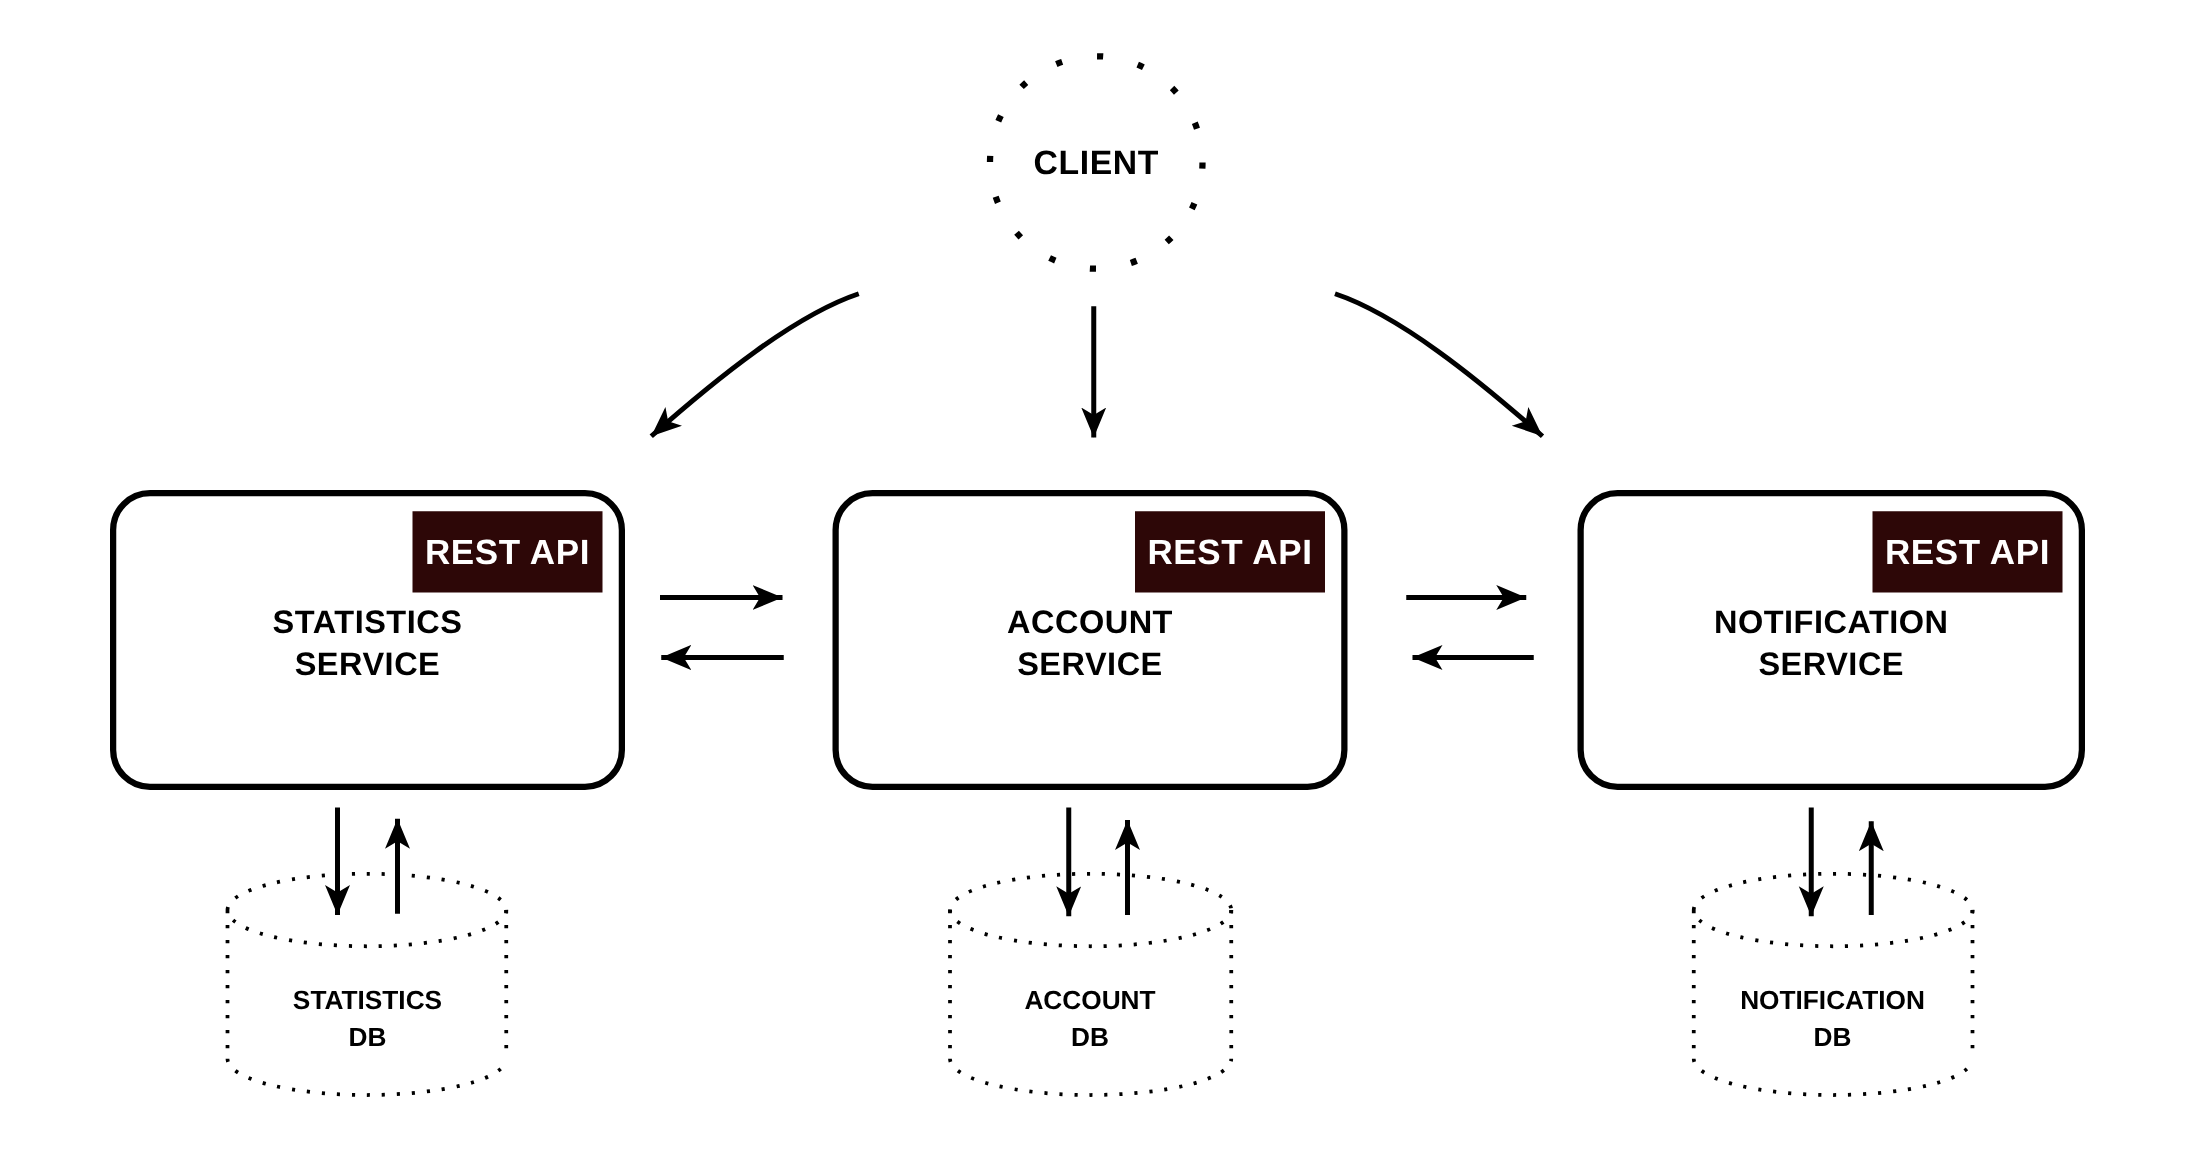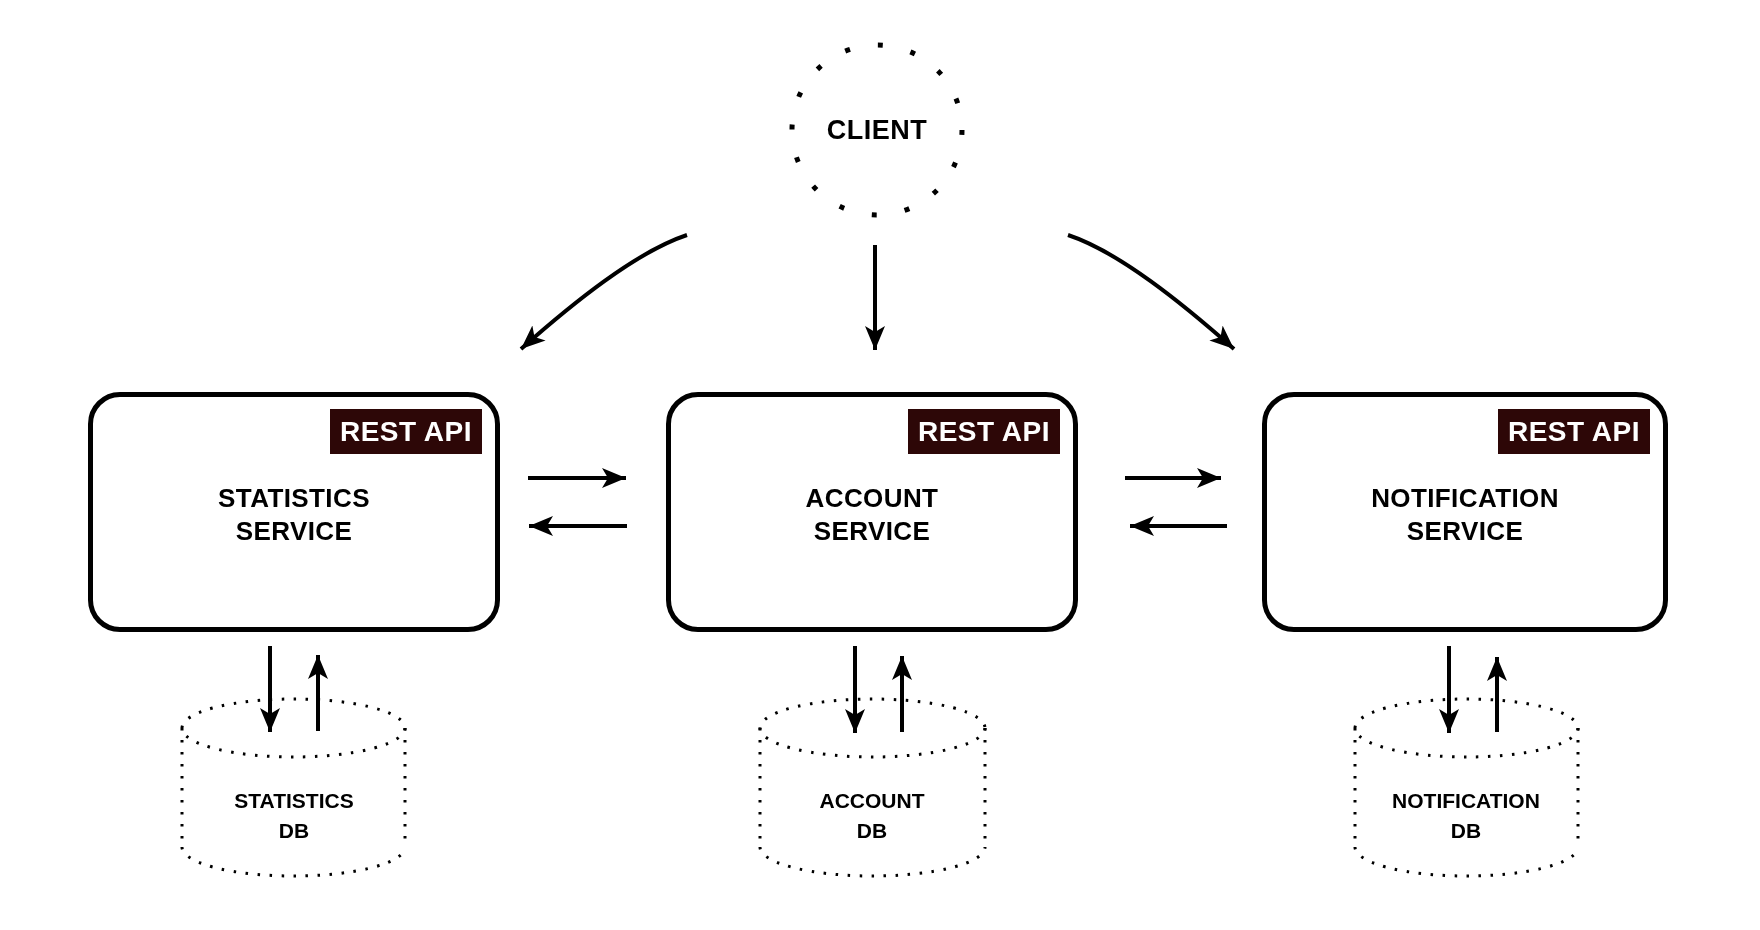--- a/index.html
+++ b/index.html
@@ -44,21 +44,21 @@
   .box-1 { left: 88px;   width: 412px; }
   .box-2 { left: 666px;  width: 412px; }
   .box-3 { left: 1262px; width: 406px; }
   .rest-badge {
     position: absolute;
     top: 12px; right: 13px;
     background: var(--badge-bg);
     color: var(--badge-text);
     font-size: 28px; font-weight: bold;
     line-height: 37px;
-    padding: 4px 10px;
+    padding: 14px 10px;
     letter-spacing: 0.5px;
   }
   .box-title {
     position: absolute;
     left: 0; right: 0;
     top: 50%;
     transform: translateY(-46%);
     text-align: center;
     font-size: 26px; font-weight: bold;
     line-height: 33px;

